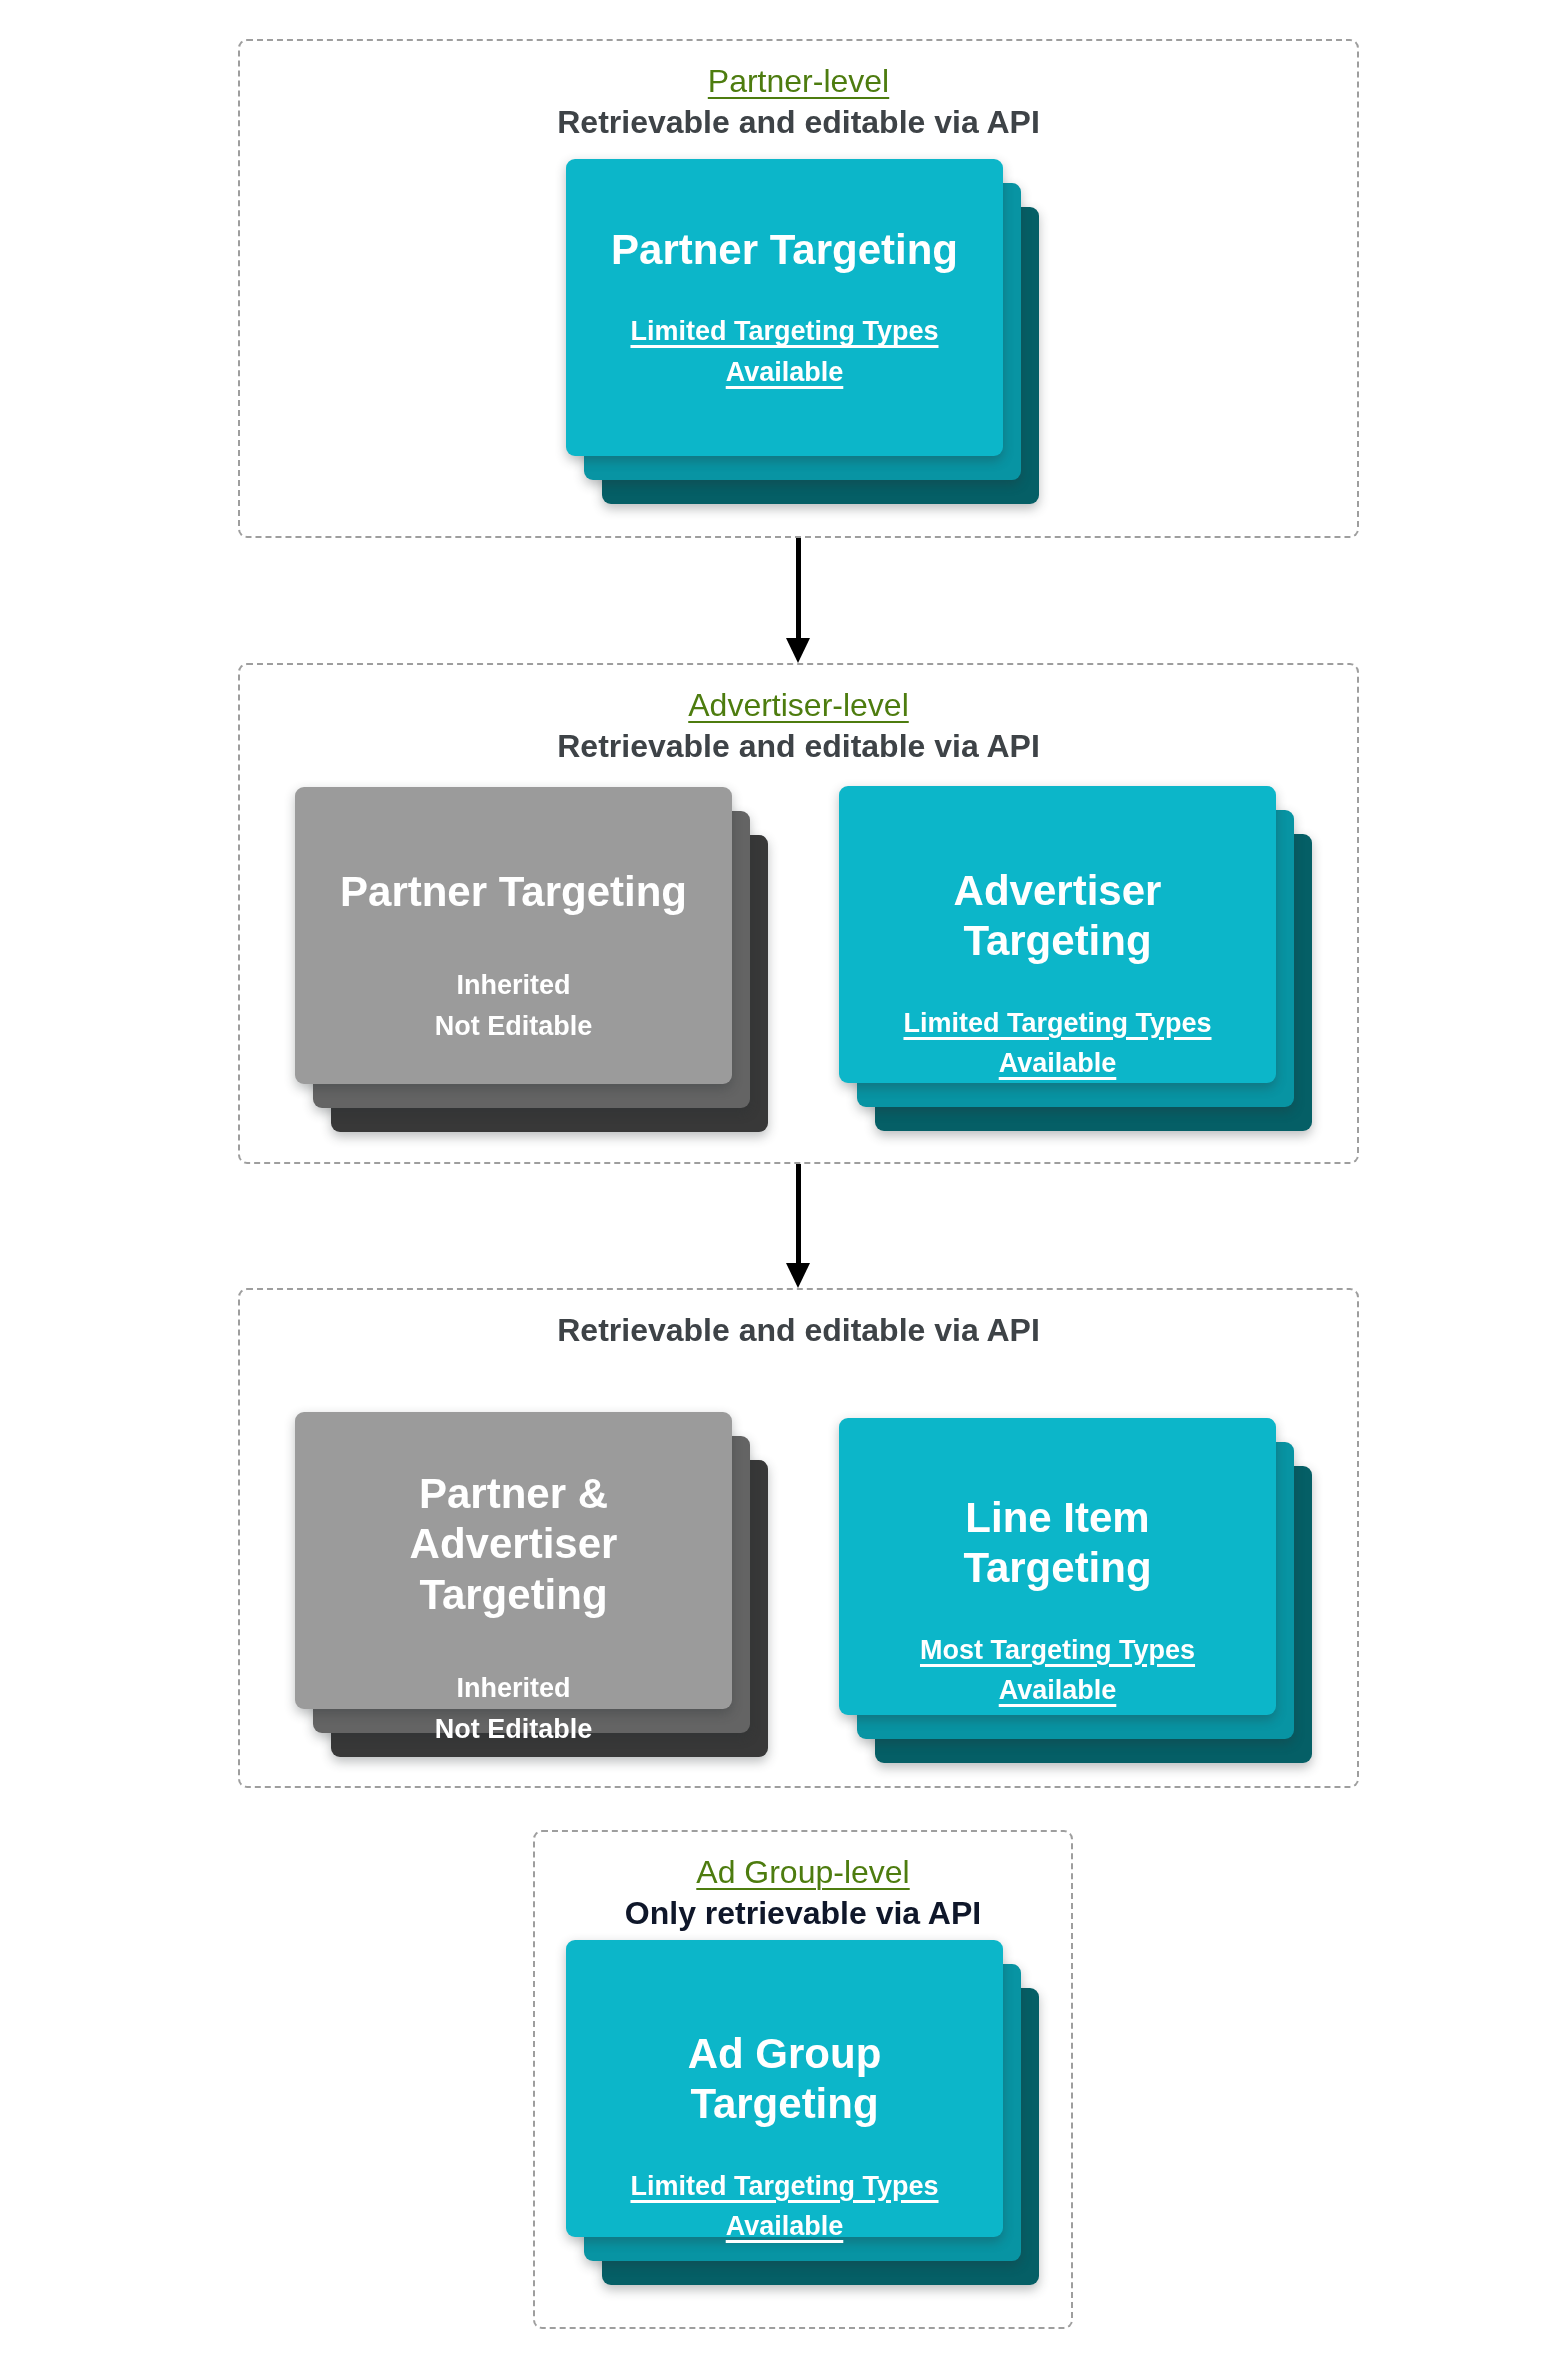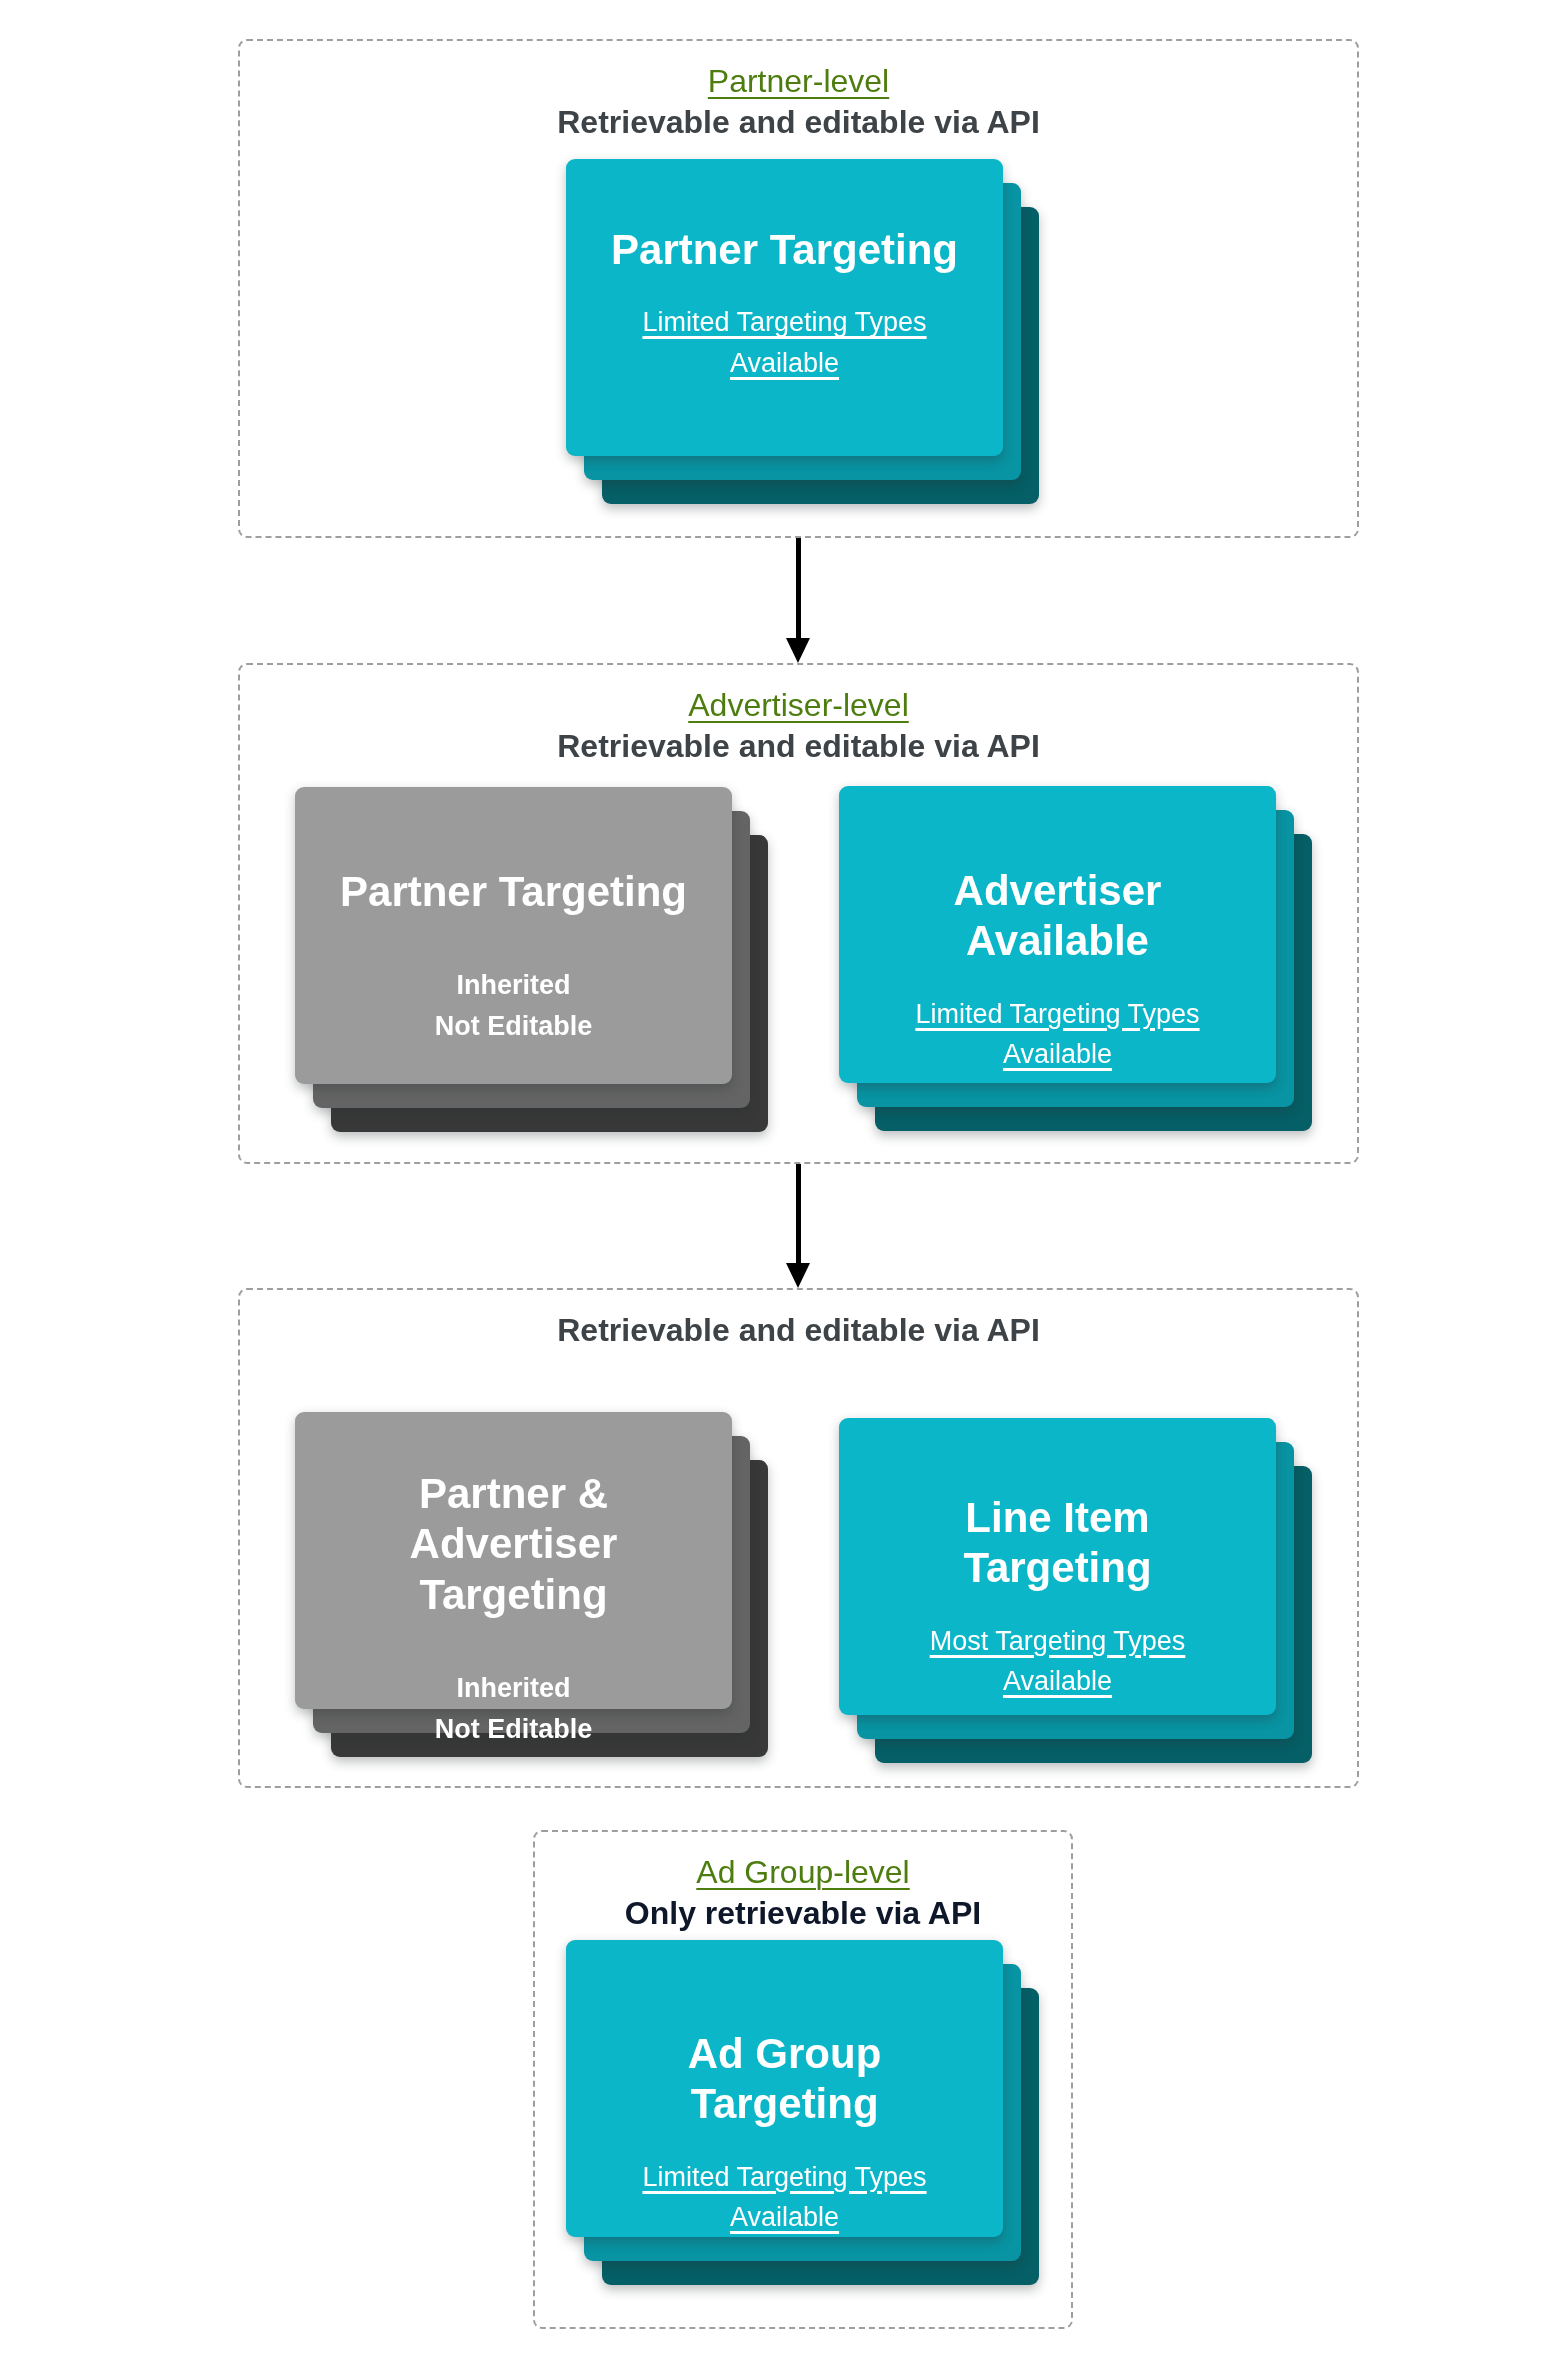--- a/index.html
+++ b/index.html
@@ -33,21 +33,21 @@
   .cyan-front{background:#0cb6c9;}
   .cyan-mid{background:#0894a3;}
   .cyan-back{background:#055f66;}
   .gray-front{background:#9b9b9b;}
   .gray-mid{background:#646464;}
   .gray-back{background:#383838;}
   .front{
     box-sizing:border-box;padding:0 34px;text-align:center;color:#ffffff;
   }
   .card-title{font-size:42px;font-weight:700;line-height:1.2;color:#ffffff;}
-  .card-body{font-size:27px;font-weight:400;line-height:1.5;margin-top:27px;color:#ffffff;}
+  .card-body{font-size:27px;font-weight:700;line-height:1.5;margin-top:36px;color:#ffffff;}
   .card-body.u{
     text-decoration:underline;text-decoration-thickness:2.7px;text-underline-offset:5.4px;
   }
   .card-body.plain{font-weight:700;margin-top:48px;text-decoration:none;}
   .arrow-line{position:absolute;width:4.5px;background:#000000;}
   .arrow-head{
     position:absolute;width:0;height:0;
     border-left:12.5px solid transparent;border-right:12.5px solid transparent;
     border-top:25px solid #000000;
   }
@@ -92,21 +92,21 @@
         <div class="card-body plain">
           <div>Inherited</div>
           <div>Not Editable</div>
         </div>
       </div>
     </div>
     <div class="stack" style="left:599px;top:121px;">
       <div class="layer l3 cyan-back"></div>
       <div class="layer l2 cyan-mid"></div>
       <div class="layer l1 cyan-front front" style="padding-top:80px;">
-        <div class="card-title">Advertiser Available</div>
+        <div class="card-title">Advertiser Targeting</div>
         <div class="card-body u">Limited Targeting Types Available</div>
       </div>
     </div>
   </section>
 
   <div class="arrow-line" id="arrow2-line"></div>
   <div class="arrow-head" id="arrow2-head"></div>
 
   <section class="box" id="sec3">
     <div class="sec-head">

